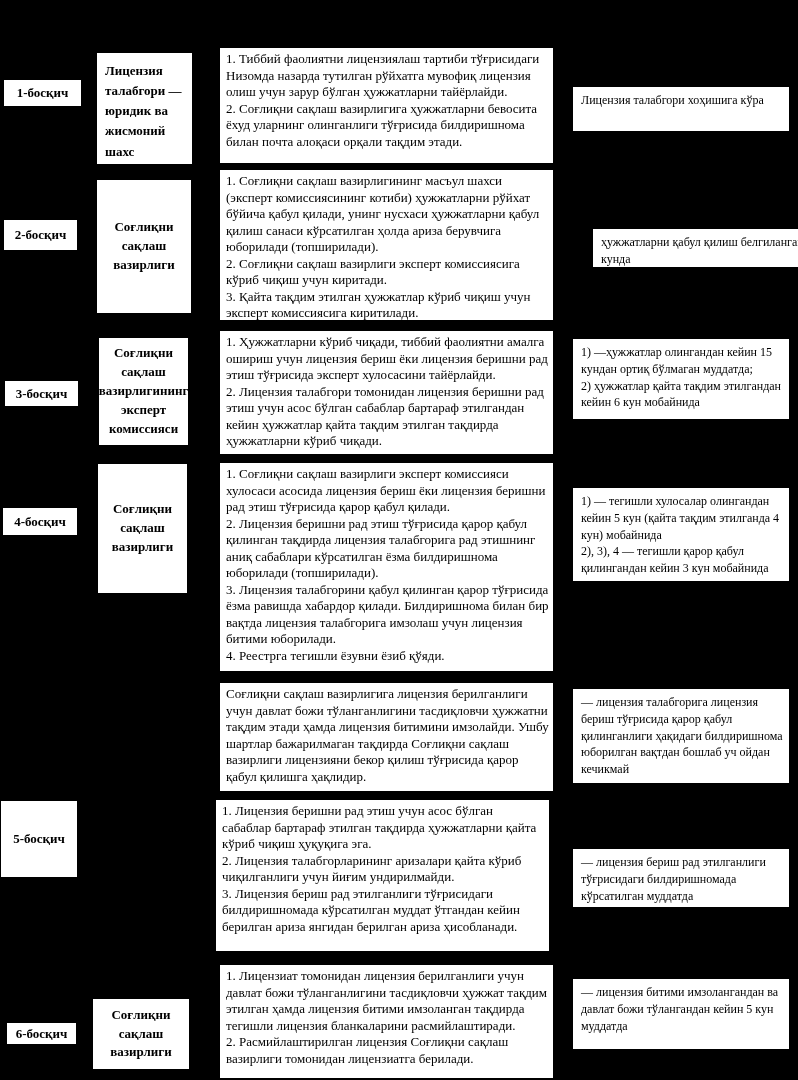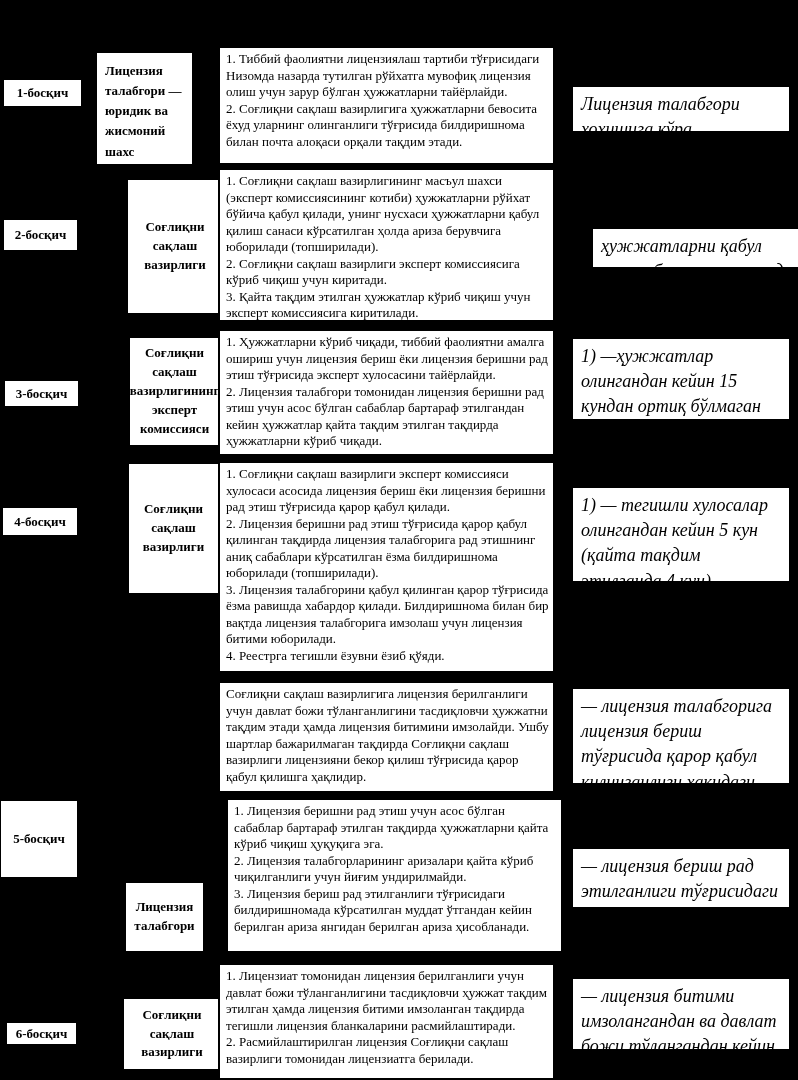--- a/index.html
+++ b/index.html
@@ -23,76 +23,73 @@
     display:flex;align-items:center;justify-content:center;
     text-align:left;
   }
   .entity{
     font-weight:bold;
     font-size:13px;
     line-height:1.45;
     display:flex;align-items:center;justify-content:center;
     text-align:center;
     padding:2px 3px;
-    margin-left:31px;
   }
   .entity-tl{
     font-weight:bold;
     font-size:13px;
     line-height:1.55;
     text-align:left;
     padding:8px 2px 0 8px;
   }
   .main{
     font-size:13px;
     line-height:1.27;
     padding:3px 4px 2px 6px;
     white-space:pre-line;
     border-width:2px;
   }
   .note{
-    font-size:18px;
+    font-size:12px;
     line-height:1.4;
     padding:5px 4px 2px 8px;
     white-space:pre-line;
-    font-style:italic;
   }
 </style>
 </head>
 <body>
 
 <div id="canvas">
 
   <div class="box stage" style="left:3px;top:79px;width:79px;height:28px">1-босқич</div>
   <div class="box stage" style="left:3px;top:219px;width:75px;height:32px">2-босқич</div>
   <div class="box stage" style="left:4px;top:380px;width:75px;height:27px">3-босқич</div>
   <div class="box stage" style="left:2px;top:507px;width:76px;height:29px">4-босқич</div>
   <div class="box stage" style="left:0px;top:800px;width:78px;height:78px">5-босқич</div>
   <div class="box stage" style="left:6px;top:1022px;width:71px;height:23px">6-босқич</div>
 
   <div class="box entity-tl" style="left:96px;top:52px;width:97px;height:113px">Лицензия талабгори — юридик  ва жисмоний шахс</div>
   <div class="box entity" style="left:96px;top:179px;width:96px;height:135px">Соғлиқни сақлаш вазирлиги</div>
   <div class="box entity" style="left:98px;top:337px;width:91px;height:109px">Соғлиқни сақлаш вазирлигининг эксперт комиссияси</div>
   <div class="box entity" style="left:97px;top:463px;width:91px;height:131px">Соғлиқни сақлаш вазирлиги</div>
-  <div class="box entity" style="left:94px;top:882px;width:79px;height:70px">Лицензия талабгори</div>
   <div class="box entity" style="left:92px;top:998px;width:98px;height:72px">Соғлиқни сақлаш вазирлиги</div>
 
   <div class="box main" style="left:218px;top:46px;width:337px;height:119px">1. Тиббий фаолиятни лицензиялаш тартиби тўғрисидаги Низомда назарда тутилган рўйхатга мувофиқ лицензия олиш учун зарур бўлган ҳужжатларни тайёрлайди.
 2.  Соғлиқни сақлаш вазирлигига ҳужжатларни бевосита ёхуд уларнинг олинганлиги тўғрисида билдиришнома билан почта алоқаси орқали тақдим этади.</div>
   <div class="box main" style="left:218px;top:168px;width:337px;height:154px">1. Соғлиқни сақлаш вазирлигининг масъул шахси (эксперт комиссиясининг котиби) ҳужжатларни рўйхат бўйича қабул қилади, унинг нусхаси ҳужжатларни қабул қилиш санаси кўрсатилган ҳолда ариза берувчига юборилади (топширилади).
 2. Соғлиқни сақлаш вазирлиги эксперт комиссиясига кўриб чиқиш учун киритади.
 3. Қайта тақдим этилган ҳужжатлар кўриб чиқиш учун эксперт комиссиясига киритилади.</div>
   <div class="box main" style="left:218px;top:329px;width:337px;height:127px">1. Ҳужжатларни кўриб чиқади, тиббий фаолиятни амалга ошириш учун лицензия бериш ёки лицензия беришни рад этиш тўғрисида эксперт хулосасини тайёрлайди.
 2. Лицензия талабгори томонидан лицензия беришни рад этиш учун асос бўлган сабаблар бартараф этилгандан кейин ҳужжатлар қайта тақдим этилган тақдирда ҳужжатларни кўриб чиқади.</div>
   <div class="box main" style="left:218px;top:461px;width:337px;height:212px">1. Соғлиқни сақлаш вазирлиги эксперт комиссияси хулосаси асосида лицензия бериш ёки лицензия беришни рад этиш тўғрисида қарор қабул қилади.
 2. Лицензия беришни рад этиш тўғрисида қарор қабул қилинган тақдирда лицензия талабгорига рад этишнинг аниқ сабаблари кўрсатилган ёзма билдиришнома юборилади (топширилади).
 3. Лицензия талабгорини қабул қилинган қарор тўғрисида ёзма равишда хабардор қилади. Билдиришнома билан бир вақтда лицензия талабгорига имзолаш учун лицензия битими юборилади.
 4. Реестрга тегишли ёзувни ёзиб қўяди.</div>
   <div class="box main" style="left:218px;top:681px;width:337px;height:112px">Соғлиқни сақлаш вазирлигига лицензия берилганлиги учун давлат божи тўланганлигини тасдиқловчи ҳужжатни тақдим этади ҳамда лицензия битимини имзолайди. Ушбу шартлар бажарилмаган тақдирда Соғлиқни сақлаш вазирлиги лицензияни бекор қилиш тўғрисида қарор қабул қилишга ҳақлидир.</div>
-  <div class="box main" style="left:226px;top:798px;width:337px;height:155px">1. Лицензия беришни рад этиш учун асос бўлган сабаблар бартараф этилган тақдирда ҳужжатларни қайта кўриб чиқиш ҳуқуқига эга.
+  <div class="box main" style="left:214px;top:798px;width:337px;height:155px">1. Лицензия беришни рад этиш учун асос бўлган сабаблар бартараф этилган тақдирда ҳужжатларни қайта кўриб чиқиш ҳуқуқига эга.
 2. Лицензия талабгорларининг аризалари қайта кўриб чиқилганлиги учун йиғим ундирилмайди.
 3. Лицензия бериш рад этилганлиги тўғрисидаги билдиришномада кўрсатилган муддат ўтгандан кейин берилган ариза янгидан берилган ариза ҳисобланади.</div>
   <div class="box main" style="left:218px;top:963px;width:337px;height:117px">1. Лицензиат томонидан лицензия берилганлиги учун давлат божи тўланганлигини тасдиқловчи ҳужжат тақдим этилган ҳамда лицензия битими имзоланган тақдирда тегишли лицензия бланкаларини расмийлаштиради.
 2. Расмийлаштирилган лицензия Соғлиқни сақлаш вазирлиги томонидан лицензиатга берилади.</div>
 
   <div class="box note" style="left:572px;top:86px;width:218px;height:46px">Лицензия талабгори хоҳишига кўра</div>
   <div class="box note" style="left:592px;top:228px;width:218px;height:40px">ҳужжатларни қабул қилиш белгиланган кунда</div>
   <div class="box note" style="left:572px;top:338px;width:218px;height:82px">1) —ҳужжатлар олингандан кейин 15 кундан ортиқ бўлмаган муддатда;
 2) ҳужжатлар қайта тақдим этилгандан кейин 6 кун мобайнида</div>
   <div class="box note" style="left:572px;top:487px;width:218px;height:95px">1) — тегишли хулосалар олингандан кейин 5 кун (қайта тақдим этилганда 4 кун) мобайнида

